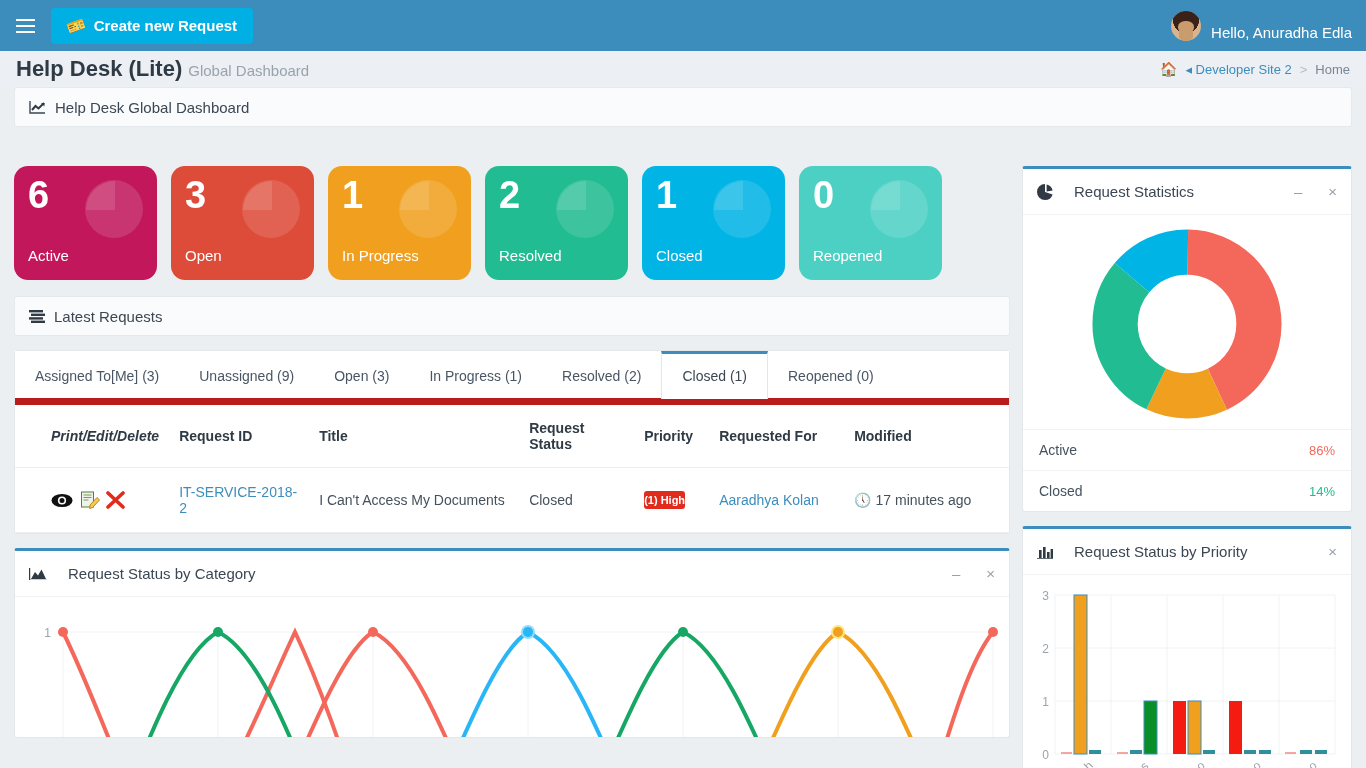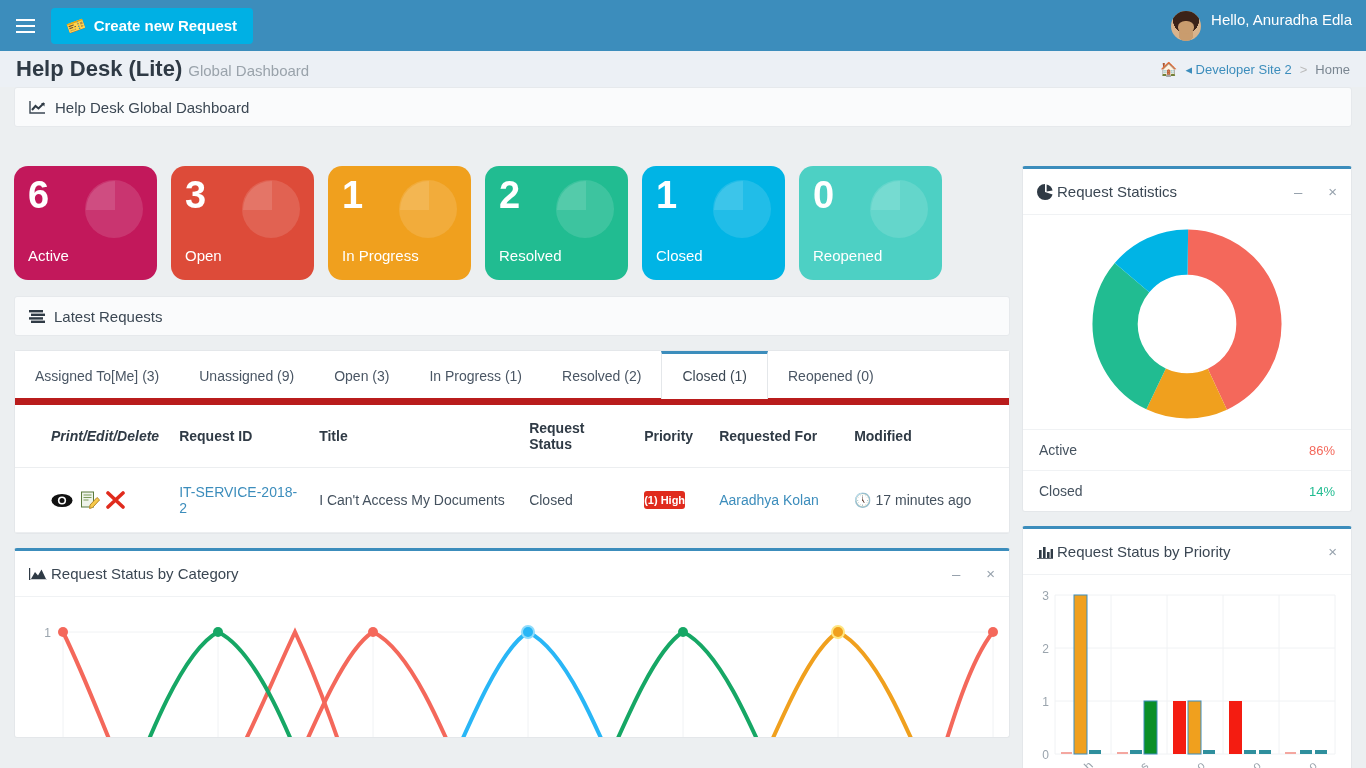--- a/index.html
+++ b/index.html
@@ -18,21 +18,21 @@
   .hamburger { width:34px; height:34px; display:flex; flex-direction:column;
     justify-content:center; align-items:center; gap:4px; cursor:pointer; }
   .hamburger span { display:block; width:19px; height:2px; background:#fff; }
   .create-btn {
     margin-left:9px; background:#00b0e4; color:#fff; border:none;
     border-radius:4px; padding:0 16px; height:36px; font-size:15px;
     font-weight:bold; display:flex; align-items:center; gap:8px; cursor:pointer;
     font-family:"Liberation Sans", sans-serif;
   }
   .create-btn .tkt { font-size:15px; transform:rotate(-20deg); display:inline-block; }
-  .user-area { margin-left:auto; display:flex; align-items:flex-start; gap:10px;
+  .user-area { margin-left:auto; display:flex; align-items:flex-end; gap:10px;
     color:#fff; font-size:15px; cursor:pointer; }
   .avatar { width:30px; height:30px; border-radius:50%; overflow:hidden;
     background:#d9b38c; display:block; position:relative; }
   .avatar .hair { position:absolute; inset:0; background:
      radial-gradient(circle at 50% 78%, #c99c6e 0 26%, transparent 27%),
      radial-gradient(circle at 50% 30%, #3b2218 0 50%, transparent 51%);
   }
   .avatar .hair:after{ content:""; position:absolute; left:22%; right:22%; top:34%;
      height:44%; background:#c99c6e; border-radius:45% 45% 50% 50%; }
 
@@ -85,21 +85,21 @@
   .lnk { color:#3c8dbc; text-decoration:none; cursor:pointer; }
   .badge-high { background:#e02b1d; color:#fff; font-size:11px; font-weight:bold;
      padding:3px 0; border-radius:3px; display:inline-block; }
   .icons { display:flex; align-items:center; gap:6px; }
   .clock-ico { font-size:14px; margin-right:4px; }
 
   
   .widget { background:#fff; border:1px solid #e4e7ea; border-top:3px solid #3c8dbc;
      border-radius:3px; margin-bottom:14px; }
   .widget-head { height:46px; display:flex; align-items:center; padding:0 14px;
-     border-bottom:1px solid #f0f2f4; font-size:15px; color:#3b4753; gap:4px; }
+     border-bottom:1px solid #f0f2f4; font-size:15px; color:#3b4753; gap:21px; }
   .widget-tools { margin-left:auto; display:flex; align-items:center; gap:26px;
      color:#97a2ad; }
   .wbtn { cursor:pointer; font-size:15px; line-height:1; }
 
   .legend-row { display:flex; align-items:center; padding:12px 16px;
      border-top:1px solid #f0f2f4; font-size:14px; color:#45525f; }
   .legend-row .pct { margin-left:auto; font-size:13px; }
 
   .right-col { position:absolute; right:14px; top:166px; width:330px; }
   .left-col { position:absolute; left:14px; top:166px; width:996px; }

